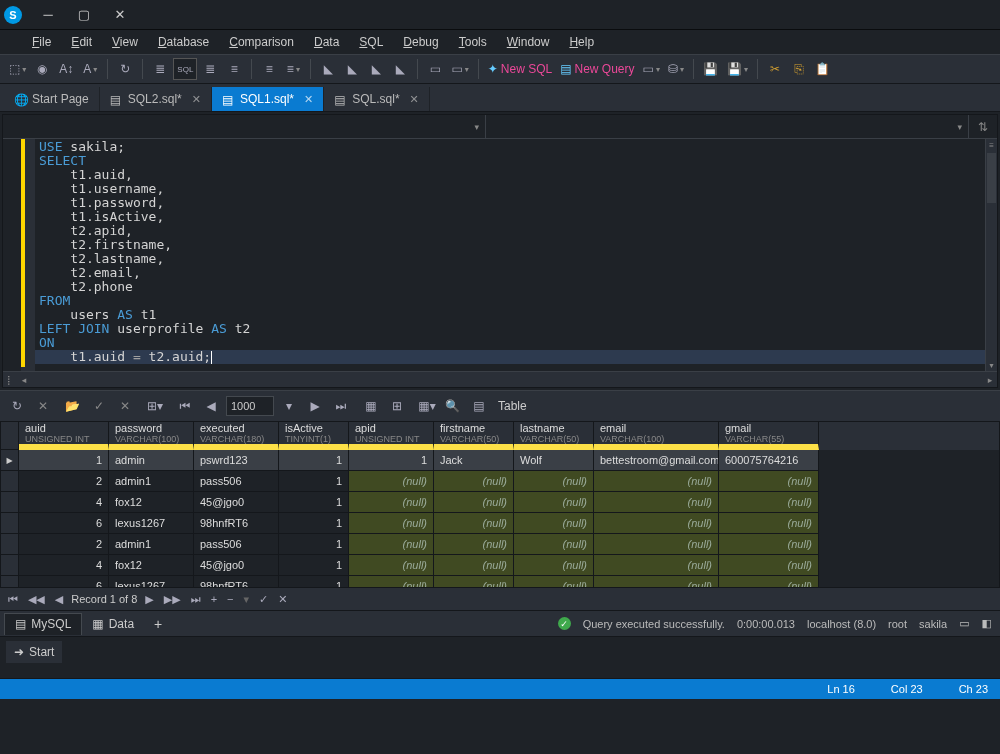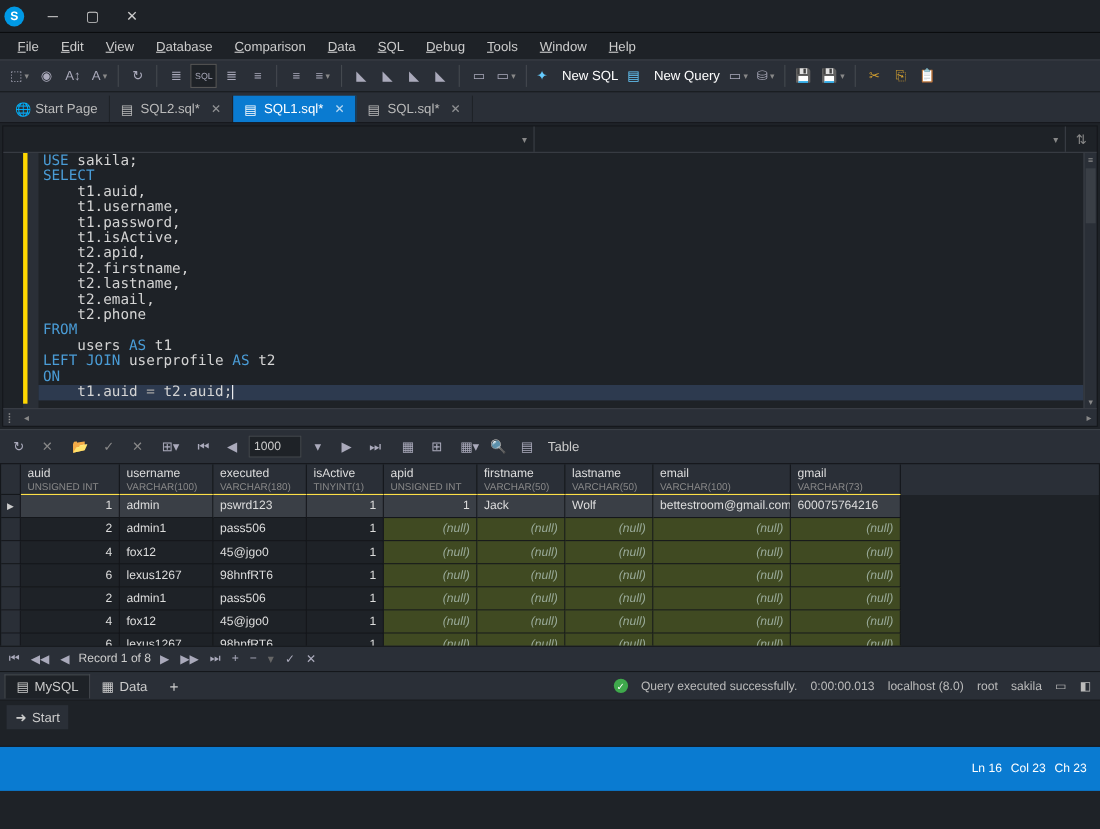--- a/index.html
+++ b/index.html
@@ -1,28 +1,28 @@
 <!DOCTYPE html>
 <html><head>
 <meta charset="utf-8">
 <style>
 html,body{margin:0;padding:0;width:1000px;height:754px;background:#1e2227;font-family:'Segoe UI',Tahoma,sans-serif;font-size:12px;color:#d4d4d4;overflow:hidden}
 *{box-sizing:border-box}
 .titlebar{height:30px;background:#1e2227;display:flex;align-items:center;padding:0 4px;border-bottom:1px solid #0a0c0e}
 .titlebar .app-icon{width:18px;height:18px;background:#0099e5;border-radius:9px;display:flex;align-items:center;justify-content:center;color:#fff;font-weight:bold;font-size:11px;margin-right:8px}
 .titlebar .title{flex:1;font-size:12px;color:#ccc}
 .titlebar .win-btn{width:36px;height:20px;display:flex;align-items:center;justify-content:center;color:#ccc;font-size:13px}
-.menubar{height:24px;background:#1e2227;display:flex;align-items:center;padding:0 8px;gap:4px}
+.menubar{height:24px;background:#1e2227;display:flex;align-items:center;padding:0 24px;gap:4px}
 .menubar .mitem{padding:2px 8px;color:#ccc;font-size:12px}
 .menubar .mitem u{text-decoration:underline}
 .toolbar{height:30px;background:#2a2f37;border-top:1px solid #3a3f46;border-bottom:1px solid #14171b;display:flex;align-items:center;padding:0 6px;gap:2px}
 .toolbar .tbtn{min-width:22px;height:22px;display:flex;align-items:center;justify-content:center;color:#aab;font-size:12px;padding:0 3px;position:relative}
 .toolbar .tbtn.active{background:#1e2227;border:1px solid #555}
 .toolbar .sep{width:1px;height:20px;background:#44494f;margin:0 4px}
-.toolbar .tlabel{color:#ffffff;font-size:12px;margin-left:13px}
+.toolbar .tlabel{color:#ec4899;font-size:12px;margin-left:3px}
 .toolbar .dd{font-size:8px;margin-left:2px;color:#888}
 .tabbar{height:28px;background:#2a2f37;display:flex;align-items:flex-end;padding:0 4px;border-bottom:1px solid #14171b}
 .tabbar .tab{height:24px;display:flex;align-items:center;padding:0 10px;gap:6px;color:#bbb;font-size:12px;border-right:1px solid #1e2227}
 .tabbar .tab.active{background:#0a7bd1;color:#fff}
 .tabbar .tab .close{font-size:11px;color:inherit;opacity:.7;margin-left:4px}
 .tabbar .tab .ico{width:12px;height:12px;display:inline-block}
 .editor-wrap{height:274px;background:#1e2227;display:flex;flex-direction:column;border:1px solid #14171b;margin:2px}
 .editor-top{height:24px;border-bottom:1px solid #3a3f46;display:flex}
 .editor-top .crumb{flex:1;display:flex;align-items:center;justify-content:flex-end;padding-right:6px;border-right:1px solid #3a3f46}
 .editor-top .crumb .dd2{color:#888;font-size:9px}
@@ -45,21 +45,21 @@
 .editor-hscroll .hs-track{flex:1}
 .results-toolbar{height:32px;background:#2a2f37;border-top:1px solid #3a3f46;border-bottom:1px solid #14171b;display:flex;align-items:center;padding:0 6px;gap:4px}
 .results-toolbar .rtbtn{min-width:22px;height:22px;display:flex;align-items:center;justify-content:center;color:#aab}
 .results-toolbar .rtinput{width:48px;height:20px;background:#1e2227;border:1px solid #44494f;color:#ccc;font-size:11px;padding:0 4px}
 .results-toolbar .rsel{height:20px;background:#1e2227;border:1px solid #44494f;color:#ccc;font-size:11px;padding:0 18px 0 4px;display:flex;align-items:center;min-width:232px;position:relative}
 .results-toolbar .rsel::after{content:"▾";position:absolute;right:5px;color:#888;font-size:9px}
 .results-toolbar .rlbl{color:#ccc;font-size:12px;margin:0 4px}
 .grid{height:165px;background:#1e2227;overflow:hidden;display:flex;flex-direction:column;border-left:1px solid #14171b;border-right:1px solid #14171b}
 .grid-header{display:flex;height:28px;background:#2a2f37}
 .grid-header .rowhandle{width:18px;border-right:1px solid #14171b;border-bottom:1px solid #14171b}
-.grid-header .col{border-right:1px solid #14171b;border-bottom:1px solid #fde047;padding:2px 6px;display:flex;flex-direction:column;justify-content:center;overflow:hidden}
+.grid-header .col{border-right:1px solid #14171b;border-bottom:6px solid #fde047;padding:2px 6px;display:flex;flex-direction:column;justify-content:center;overflow:hidden}
 .grid-header .col .cname{font-size:11px;color:#ddd;line-height:12px}
 .grid-header .col .ctype{font-size:9px;color:#888;line-height:10px}
 .grid-body{flex:1;overflow:hidden}
 .grid-row{display:flex;height:21px}
 .grid-row .rowhandle{width:18px;border-right:1px solid #14171b;border-bottom:1px solid #14171b;display:flex;align-items:center;justify-content:center;font-size:9px;color:#888;background:#2a2f37}
 .grid-row.sel .rowhandle::before{content:"▶";font-size:8px;color:#ccc}
 .grid-row .cell{border-right:1px solid #14171b;border-bottom:1px solid #14171b;padding:0 6px;display:flex;align-items:center;font-size:11px;color:#ddd;overflow:hidden;white-space:nowrap}
 .grid-row .cell.num{justify-content:flex-end}
 .grid-row .cell.null{background:#404a22;color:#9a9;font-style:italic;justify-content:flex-end}
 .grid-row.sel .cell{background:#3a3f46}
@@ -67,21 +67,21 @@
 .pager{height:24px;background:#2a2f37;border-top:1px solid #14171b;border-bottom:1px solid #14171b;display:flex;align-items:center;padding:0 6px;gap:6px;font-size:11px;color:#ccc}
 .pager .pbtn{color:#aab;font-size:11px;padding:0 2px}
 .bottom-tabs{height:26px;background:#2a2f37;display:flex;align-items:center;padding:0 4px;border-bottom:1px solid #14171b}
 .bottom-tabs .btab{height:22px;display:flex;align-items:center;padding:0 10px;gap:5px;color:#ccc;font-size:12px}
 .bottom-tabs .btab.active{background:#1e2227;border:1px solid #44494f;border-bottom:none}
 .bottom-tabs .btab .plus{font-size:14px}
 .bottom-tabs .status{margin-left:auto;display:flex;align-items:center;gap:12px;font-size:11px;color:#bbb;padding-right:4px}
 .bottom-tabs .status .ok{width:13px;height:13px;background:#3fa94c;border-radius:7px;display:flex;align-items:center;justify-content:center;color:#fff;font-size:9px}
 .output-area{height:42px;background:#1e2227;border-bottom:1px solid #14171b}
 .output-tab{height:22px;display:inline-flex;align-items:center;padding:0 8px;gap:5px;color:#ccc;font-size:12px;background:#2a2f37;margin:4px 0 0 6px}
-.statusbar{height:40px;background:#0a7bd1;display:flex;align-items:center;justify-content:flex-end;padding:0 12px;gap:8px;color:#fff;font-size:11px}
+.statusbar{height:20px;background:#0a7bd1;display:flex;align-items:center;justify-content:flex-end;padding:0 12px;gap:36px;color:#fff;font-size:11px}
 .col-0{width:90px}.col-1{width:85px}.col-2{width:85px}.col-3{width:70px}.col-4{width:85px}.col-5{width:80px}.col-6{width:80px}.col-7{width:125px}.col-8{width:100px}
 </style>
 </head>
 <body>
 
 <div class="titlebar">
   <div class="app-icon">S</div>
   <div class="win-btn">─</div>
   <div class="win-btn">▢</div>
   <div class="win-btn">✕</div>
@@ -227,21 +227,21 @@
 </div>
 
 <div class="grid">
   <div class="grid-header" id="gridhdr">
     <div class="rowhandle"></div>
   <div class="col col-0">
         <div class="cname">auid</div>
         <div class="ctype">UNSIGNED INT</div>
       </div>
       <div class="col col-1">
-        <div class="cname">username</div>
+        <div class="cname">password</div>
         <div class="ctype">VARCHAR(100)</div>
       </div>
       <div class="col col-2">
         <div class="cname">executed</div>
         <div class="ctype">VARCHAR(180)</div>
       </div>
       <div class="col col-3">
         <div class="cname">isActive</div>
         <div class="ctype">TINYINT(1)</div>
       </div>
@@ -256,21 +256,21 @@
       <div class="col col-6">
         <div class="cname">lastname</div>
         <div class="ctype">VARCHAR(50)</div>
       </div>
       <div class="col col-7">
         <div class="cname">email</div>
         <div class="ctype">VARCHAR(100)</div>
       </div>
       <div class="col col-8">
         <div class="cname">gmail</div>
-        <div class="ctype">VARCHAR(73)</div>
+        <div class="ctype">VARCHAR(55)</div>
       </div>
     </div>
   <div class="grid-body" id="gridbody">
       <div class="grid-row sel">
         <div class="rowhandle"></div>
         <div class="cell col-0 num">1</div>
         <div class="cell col-1">admin</div>
         <div class="cell col-2">pswrd123</div>
         <div class="cell col-3 num">1</div>
         <div class="cell col-4 num">1</div>

